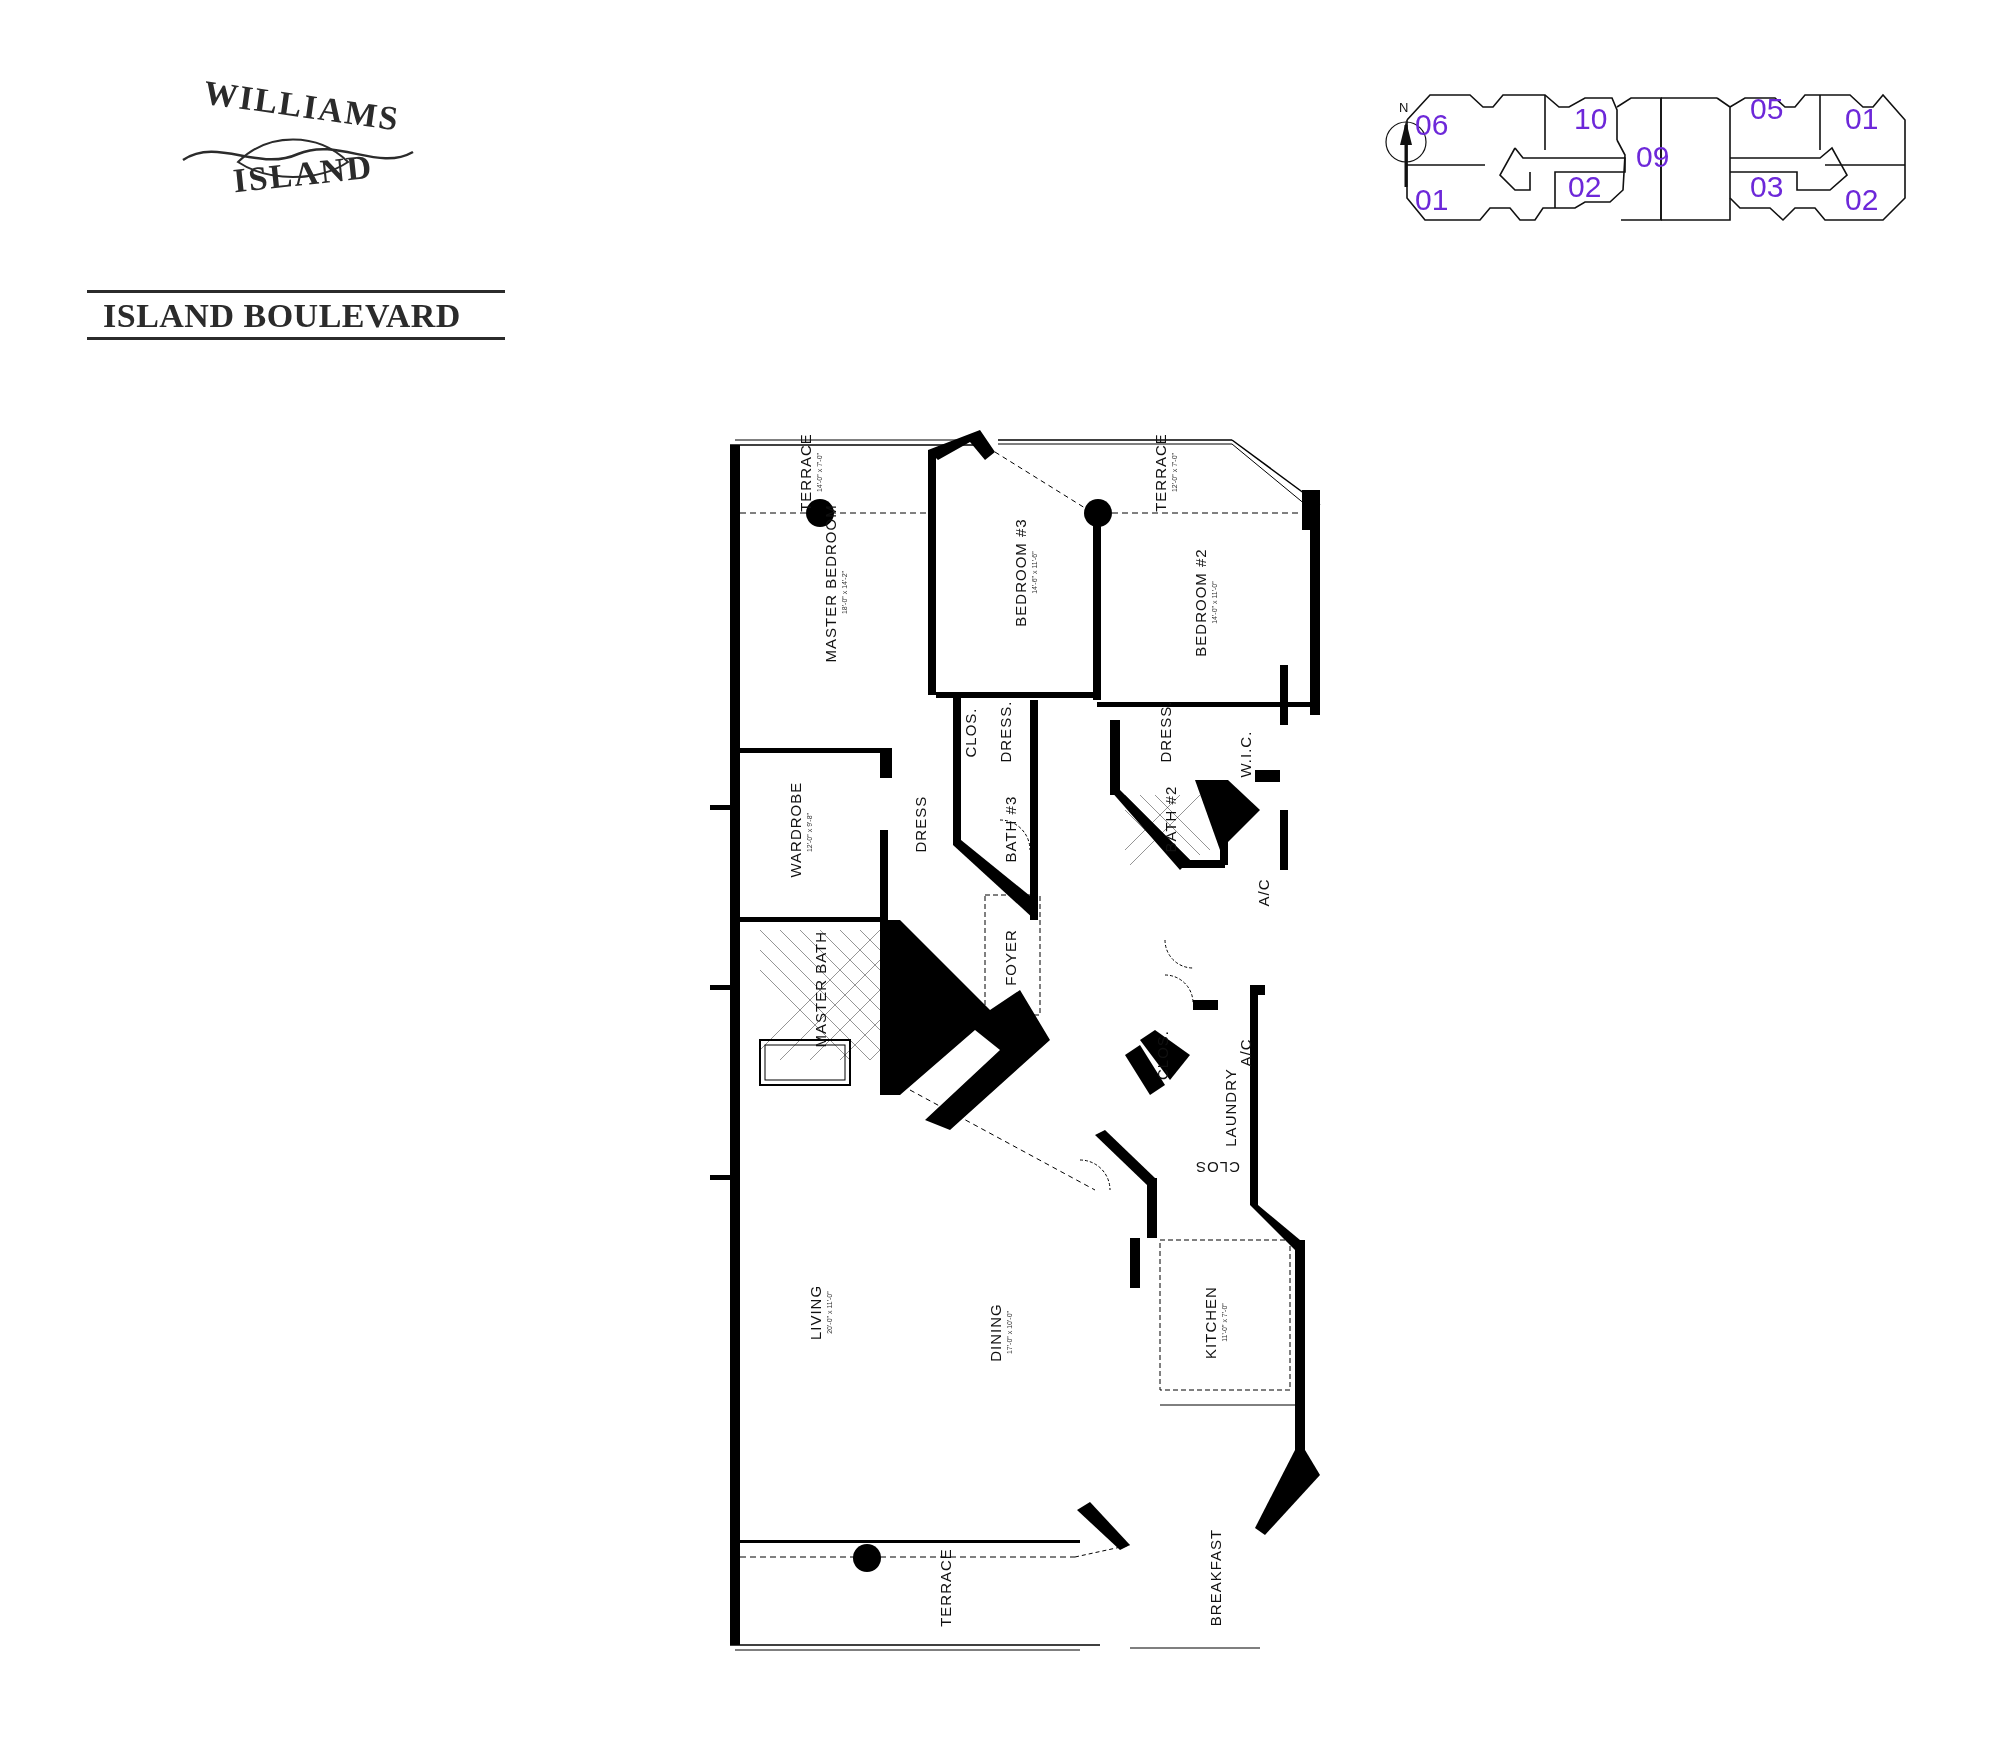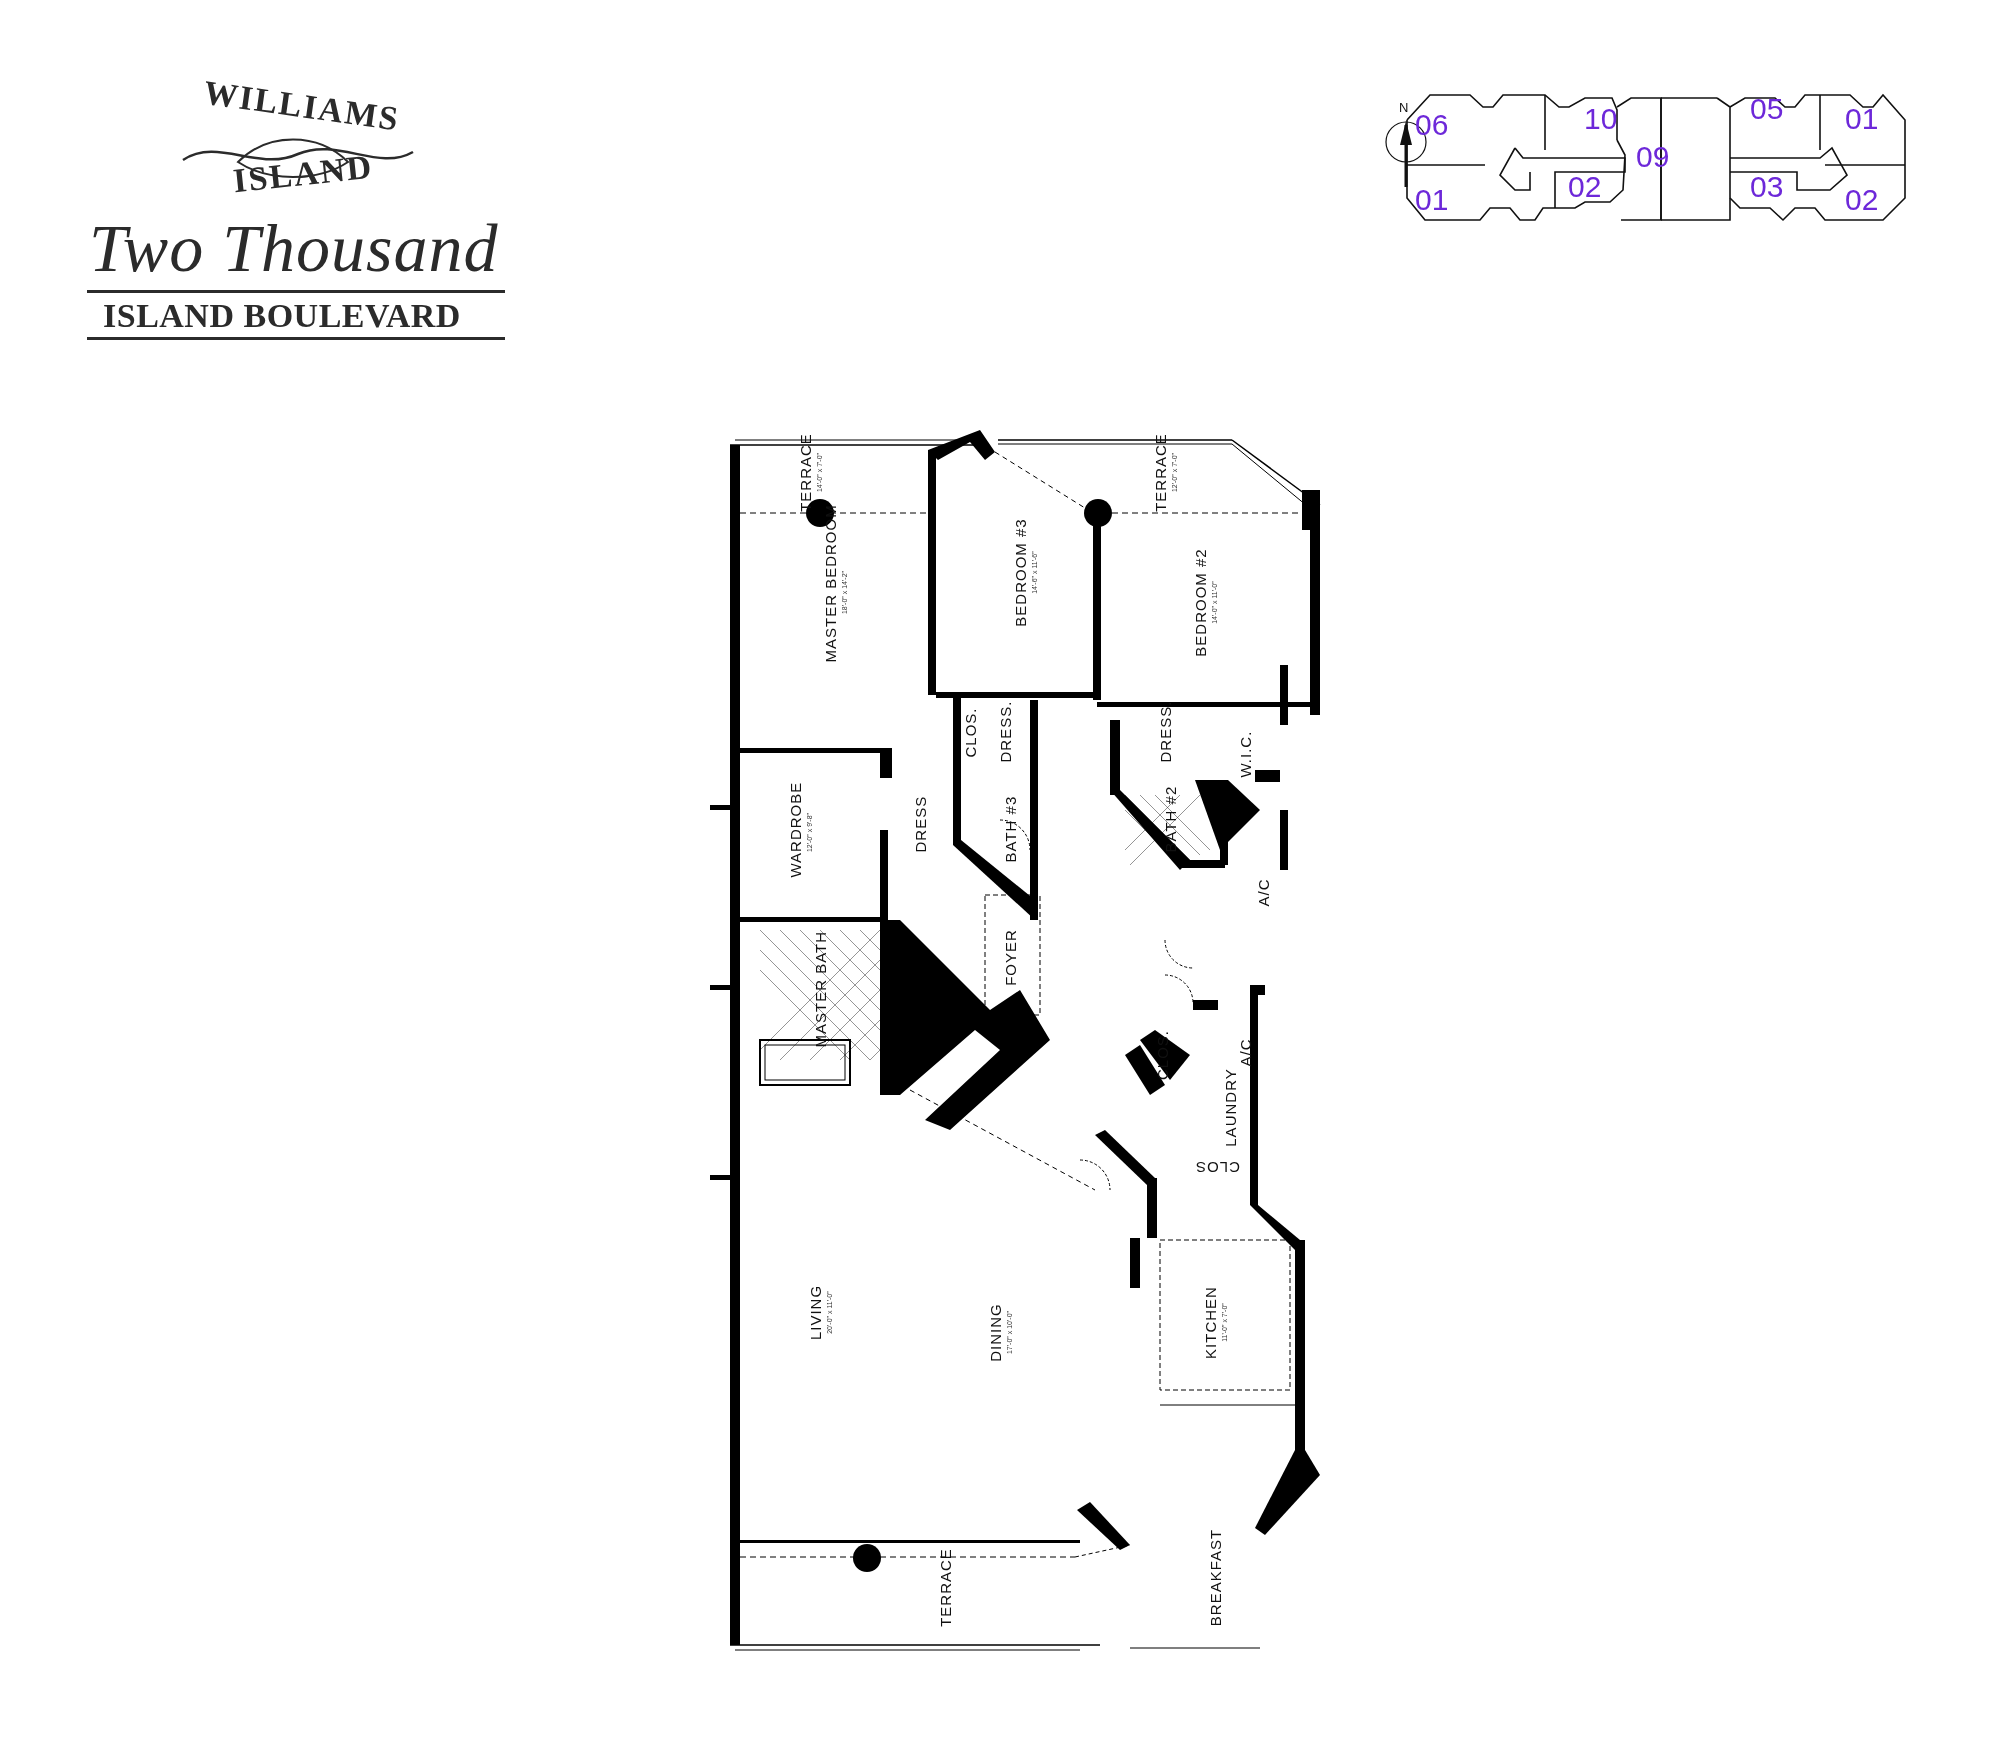--- a/index.html
+++ b/index.html
@@ -25,21 +25,20 @@
 </head>
 <body>
 
 <div id="logo" class="abs">
   <div id="logo-williams" class="logo-arc">WILLIAMS</div>
   <svg class="abs" style="left:95px;top:55px" width="240" height="50">
     <path d="M5 28 C 40 5, 80 40, 120 22 C 160 5, 200 40, 235 20" stroke="#2b2b2b" stroke-width="2.5" fill="none"></path>
     <path d="M60 30 C 90 0, 140 0, 170 30 C 140 50, 90 50, 60 30 Z" stroke="#2b2b2b" stroke-width="2" fill="none"></path>
   </svg>
   <div id="logo-island" class="logo-arc">ISLAND</div>
-  <div id="logo-two" class="abs">Two Thousand</div>
   <div id="logo-rule1" class="abs"></div>
   <div id="logo-blvd" class="abs">ISLAND BOULEVARD</div>
   <div id="logo-rule2" class="abs"></div>
 </div>
 
 <div class="abs" style="left:1382px;top:100px;width:50px;height:90px">
   <div class="abs" style="left:17px;top:0;font-size:13px">N</div>
   <svg class="abs" style="left:0;top:15px" width="50" height="75">
     <circle cx="24" cy="27" r="20" stroke="#111" stroke-width="1.2" fill="none"></circle>
     <polygon points="24,6 18,30 30,30" fill="#111"></polygon>
@@ -65,21 +64,21 @@
       <line x1="276" y1="18" x2="276" y2="140"></line>
       <polyline points="332,18 345,27 345,140 332,140"></polyline>
 
       <polyline points="345,27 360,18 390,18 400,27 410,27 420,15 465,15 478,27 488,27 498,15 520,40 520,118 498,140 440,140 430,128 410,128 398,140 385,128 355,128 345,118"></polyline>
       <line x1="435" y1="15" x2="435" y2="70"></line>
       <line x1="440" y1="85" x2="520" y2="85"></line>
       <polyline points="345,78 435,78 447,68 462,95 445,110 412,110 412,92 345,92"></polyline>
     </g>
   </svg>
   <div class="kp-num" style="left:30px;top:28px">06</div>
-  <div class="kp-num" style="left:199px;top:22px">10</div>
+  <div class="kp-num" style="left:189px;top:22px">10</div>
   <div class="kp-num" style="left:251px;top:60px">09</div>
   <div class="kp-num" style="left:365px;top:12px">05</div>
   <div class="kp-num" style="left:460px;top:22px">01</div>
   <div class="kp-num" style="left:30px;top:103px">01</div>
   <div class="kp-num" style="left:183px;top:90px">02</div>
   <div class="kp-num" style="left:365px;top:90px">03</div>
   <div class="kp-num" style="left:460px;top:103px">02</div>
 </div>
 
 <div id="plan" class="abs">

